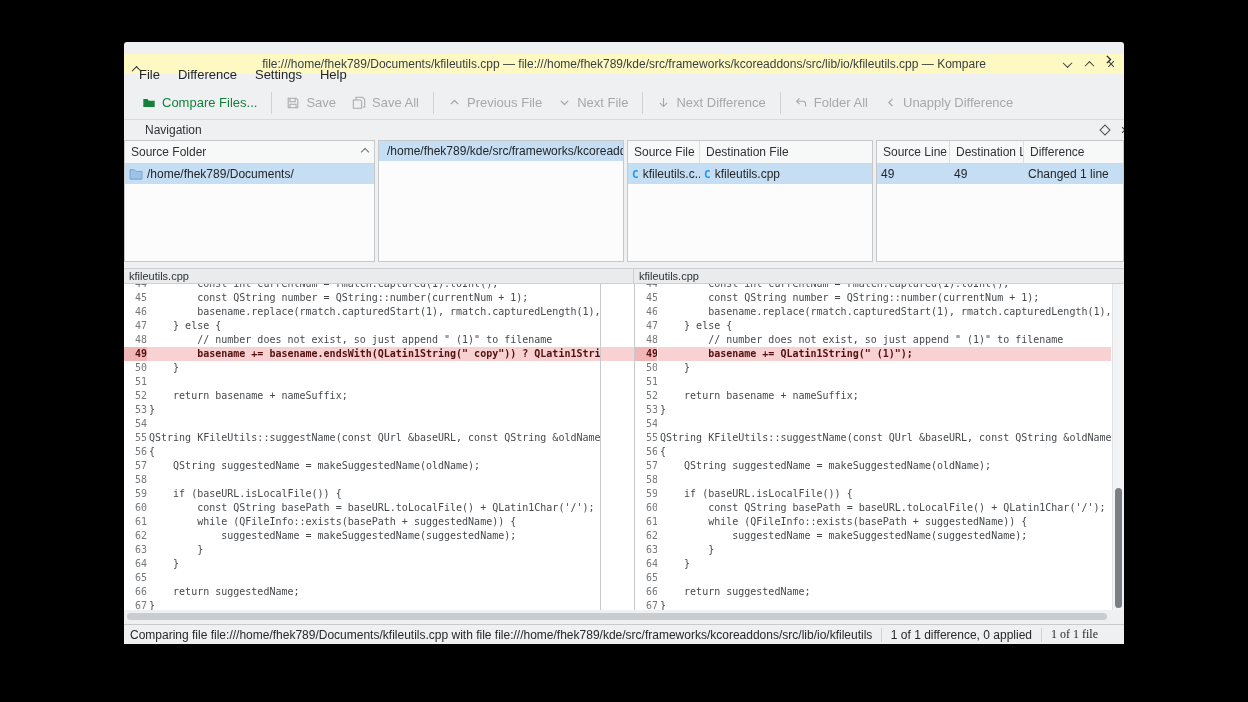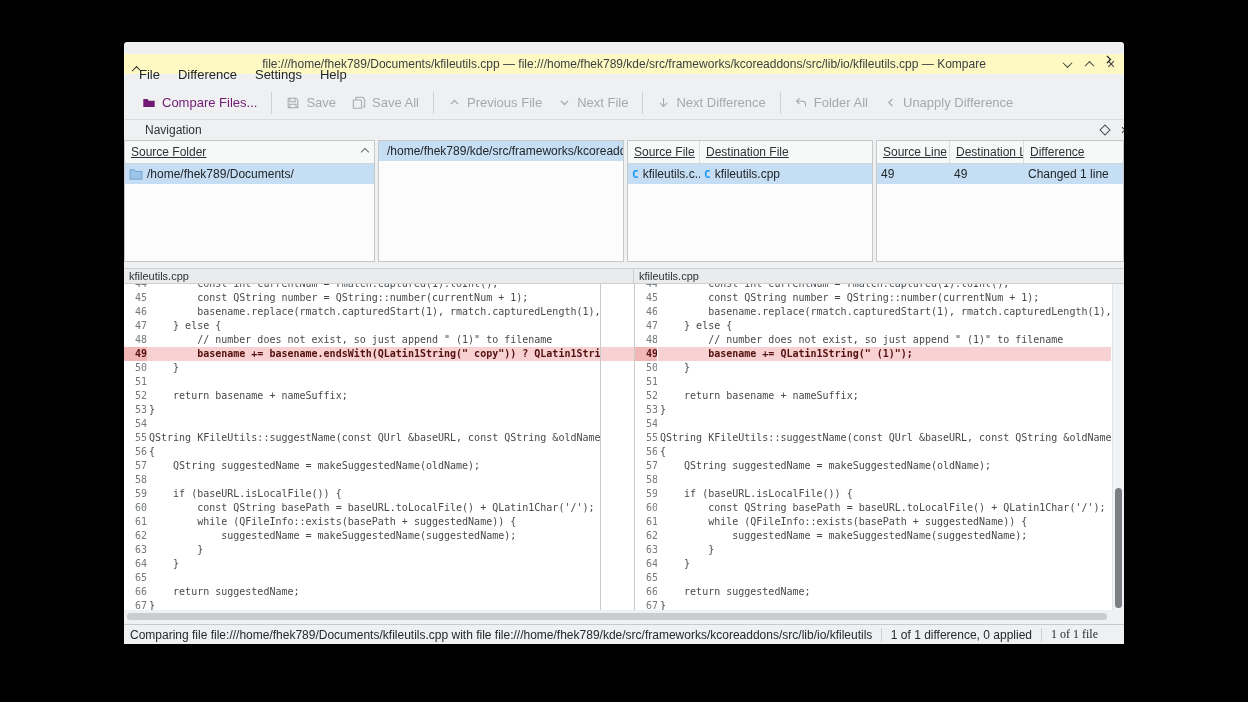--- a/index.html
+++ b/index.html
@@ -24,36 +24,36 @@
   
   .menubar{position:absolute;left:0;top:20px;width:100%;height:24px;display:flex;align-items:center;
            padding-left:6px;font-size:13px;}
   .menu-item{padding:3px 9px;border-radius:3px;}
 
   
   .toolbar{position:absolute;left:0;top:44px;width:100%;height:34px;display:flex;align-items:center;
            padding-left:10px;font-size:13px;border-bottom:1px solid #d9dadb;box-sizing:border-box;}
   .tb-btn{display:flex;align-items:center;gap:6px;padding:5px 8px;border-radius:3px;white-space:nowrap;}
   .tb-btn.disabled{color:#a6a9ab;}
-  .tb-btn.enabled{color:#701a75;align-items:center;}
+  .tb-btn.enabled{color:#15803d;align-items:center;}
   .tb-sep{width:1px;height:22px;background:#cfd1d2;margin:0 6px;flex:none;}
   .tb-overflow{position:absolute;right:6px;top:7px;width:20px;height:20px;display:flex;align-items:center;justify-content:center;color:#232629;}
 
   
   .dock-header{position:absolute;left:0;top:78px;width:100%;height:20px;display:flex;align-items:center;
                padding:0 8px;box-sizing:border-box;font-size:12px;color:#2f3337;margin-left:13px;}
   .dock-buttons{margin-left:auto;display:flex;align-items:center;gap:12px;}
   .diamond{display:inline-block;width:6px;height:6px;border:1px solid #4a4e52;transform:rotate(45deg);}
 
   .nav-area{position:absolute;left:0;top:98px;width:100%;height:122px;display:flex;gap:3px;}
   .nav-panel{background:#fcfcfc;border:1px solid #c6c8c9;box-sizing:border-box;overflow:hidden;}
   .p1{width:251px;} .p2{width:246px;} .p3{width:246px;} .p4{flex:1;}
   .nav-head{height:22px;display:flex;background:#f7f8f8;border-bottom:1px solid #d4d5d6;font-size:12px;color:#2f3337;}
   .nav-hcell{display:flex;align-items:center;gap:8px;padding:0 6px;border-right:1px solid #dddedf;
-             box-sizing:border-box;overflow:hidden;white-space:nowrap;text-decoration:underline;}
+             box-sizing:border-box;overflow:hidden;white-space:nowrap;}
   .nav-hcell:last-child{border-right:none;flex:1;}
   .sort{display:inline-block;width:5px;height:5px;border-left:1.2px solid #6b6f72;border-top:1.2px solid #6b6f72;
         transform:rotate(45deg);margin-left:auto;flex:none;}
   .nav-row{height:20px;display:flex;align-items:center;font-size:12px;color:#232629;overflow:hidden;}
   .nav-row.selected{background:#c5def4;}
   .nav-cell{display:flex;align-items:center;gap:4px;padding:0 4px;box-sizing:border-box;overflow:hidden;white-space:nowrap;}
   .w72{width:72px;flex:none;} .w73{width:73px;flex:none;} .w74{width:74px;flex:none;}
   .cell-fill{flex:1;}
   .cpp-icon{color:#1d99f3;font-weight:bold;font-size:11px;font-family:"DejaVu Sans Mono",monospace;flex:none;}
 

